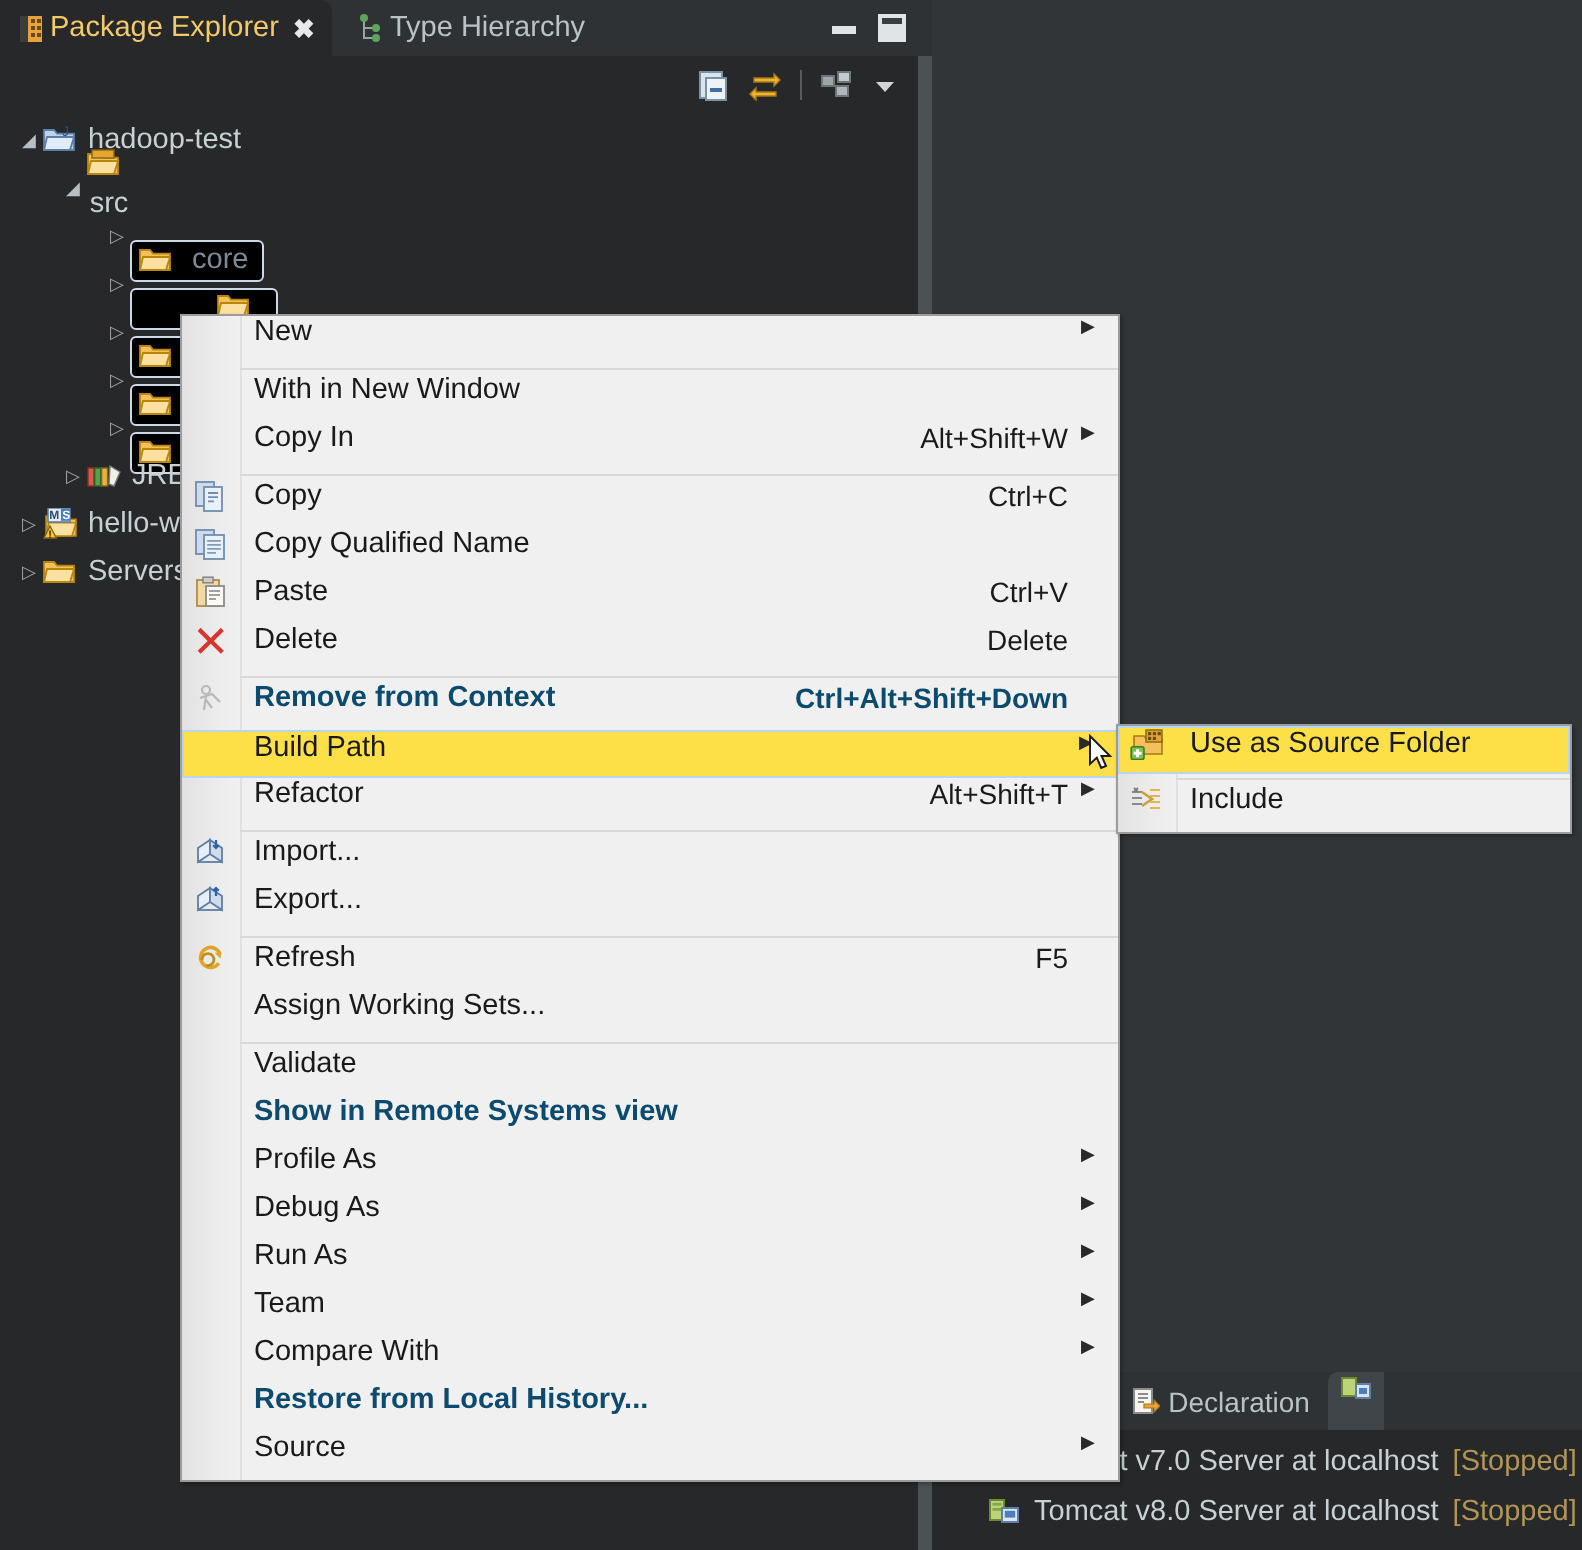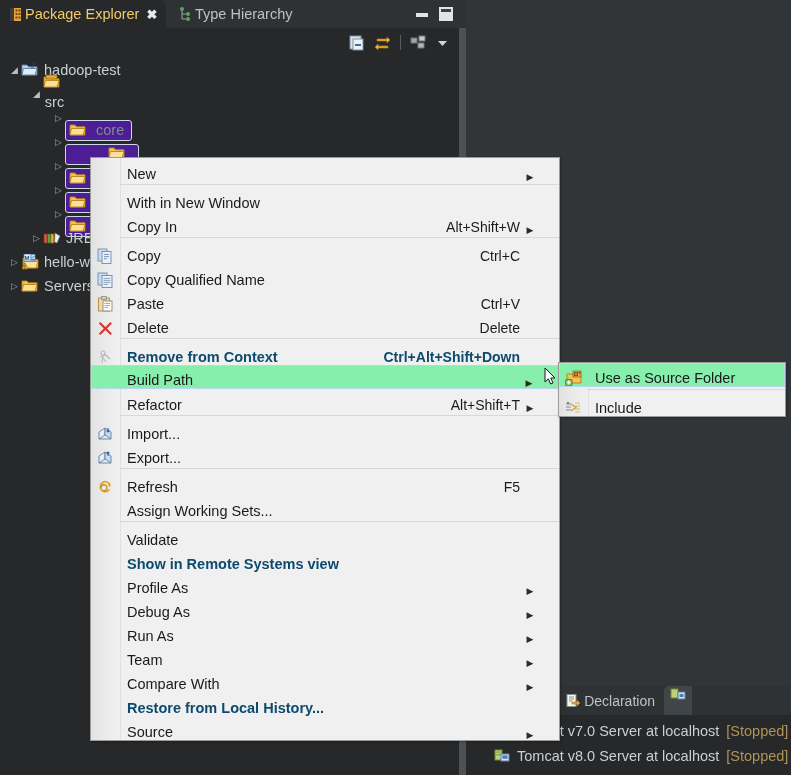--- a/index.html
+++ b/index.html
@@ -90,21 +90,21 @@
     white-space: nowrap; cursor: default;
   }
   .twist {
     width: 13px; flex: none; font-size: 9px; color: #9aa3a7;
     text-align: center; line-height: 24px;
   }
   .twist.open { color: #b6bfc3; }
   .ticon { width: 18px; height: 16px; flex: none; margin-right: 5px; position: relative; }
   .tlabel { line-height: 24px; }
   .sel-pill {
-    background: #4c1d95; color: #7d8a96;
+    background: #000000; color: #7d8a96;
     border: 1px solid #ccd8e6;
     border-radius: 3px;
     padding: 0 7px 0 3px; height: 21px;
     display: inline-flex; align-items: center; gap: 4px; margin-top: 24px;
   }
 
   
   .bottom-tabs {
     position: absolute; left: 466px; top: 686px; right: 0; height: 29px;
     display: flex; align-items: center; gap: 6px;
@@ -136,30 +136,30 @@
   }
   .menu::before {
     content: ""; position: absolute; left: 0; top: 0; bottom: 0; width: 29px;
     background: linear-gradient(to right, #e2e2e2 0%, #ececec 60%, #f0f0f0 100%);
     border-right: 1px solid #e0e0e0;
   }
   #ctx-menu { left: 90px; top: 157px; width: 470px; }
   #sub-menu  { left: 558px; top: 362px; width: 228px; }
 
   .mi {
-    position: relative; display: flex; align-items: flex-end;
-    height: 24px; padding: 0 23px 0 0; cursor: default; z-index: 2;
+    position: relative; display: flex; align-items: flex-start;
+    height: 24px; padding: 0 9px 0 0; cursor: default; z-index: 2;
   }
   .mi .mi-icon { width: 29px; flex: none; display: flex; align-items: center; justify-content: center; }
   .mi .mi-label { flex: 1; padding-left: 7px; }
   .mi .mi-key { color: #1a1a1a; font-size: 14px; padding-right: 4px; }
   .mi .mi-arrow { width: 12px; flex: none; text-align: center; font-size: 9px; color: #2a2a2a; }
   .mi.disabled .mi-label, .mi.disabled .mi-key { color: #0c4a6e; font-weight: bold; }
   .mi.hl {
-    background: #86efac; border: 1px solid #b8d6f0; height: 24px;
+    background: #fde047; border: 1px solid #b8d6f0; height: 24px;
   }
   .mi.hl .mi-icon { margin-left: -1px; }
   .msep { height: 1px; background: #d8d8d8; margin: 2px 0 2px 29px; position: relative; z-index: 2; }
 
   
   svg { display: block; }
 
   
   .cursor { position: absolute; left: 544px; top: 367px; z-index: 99; pointer-events: none; }
 </style>

